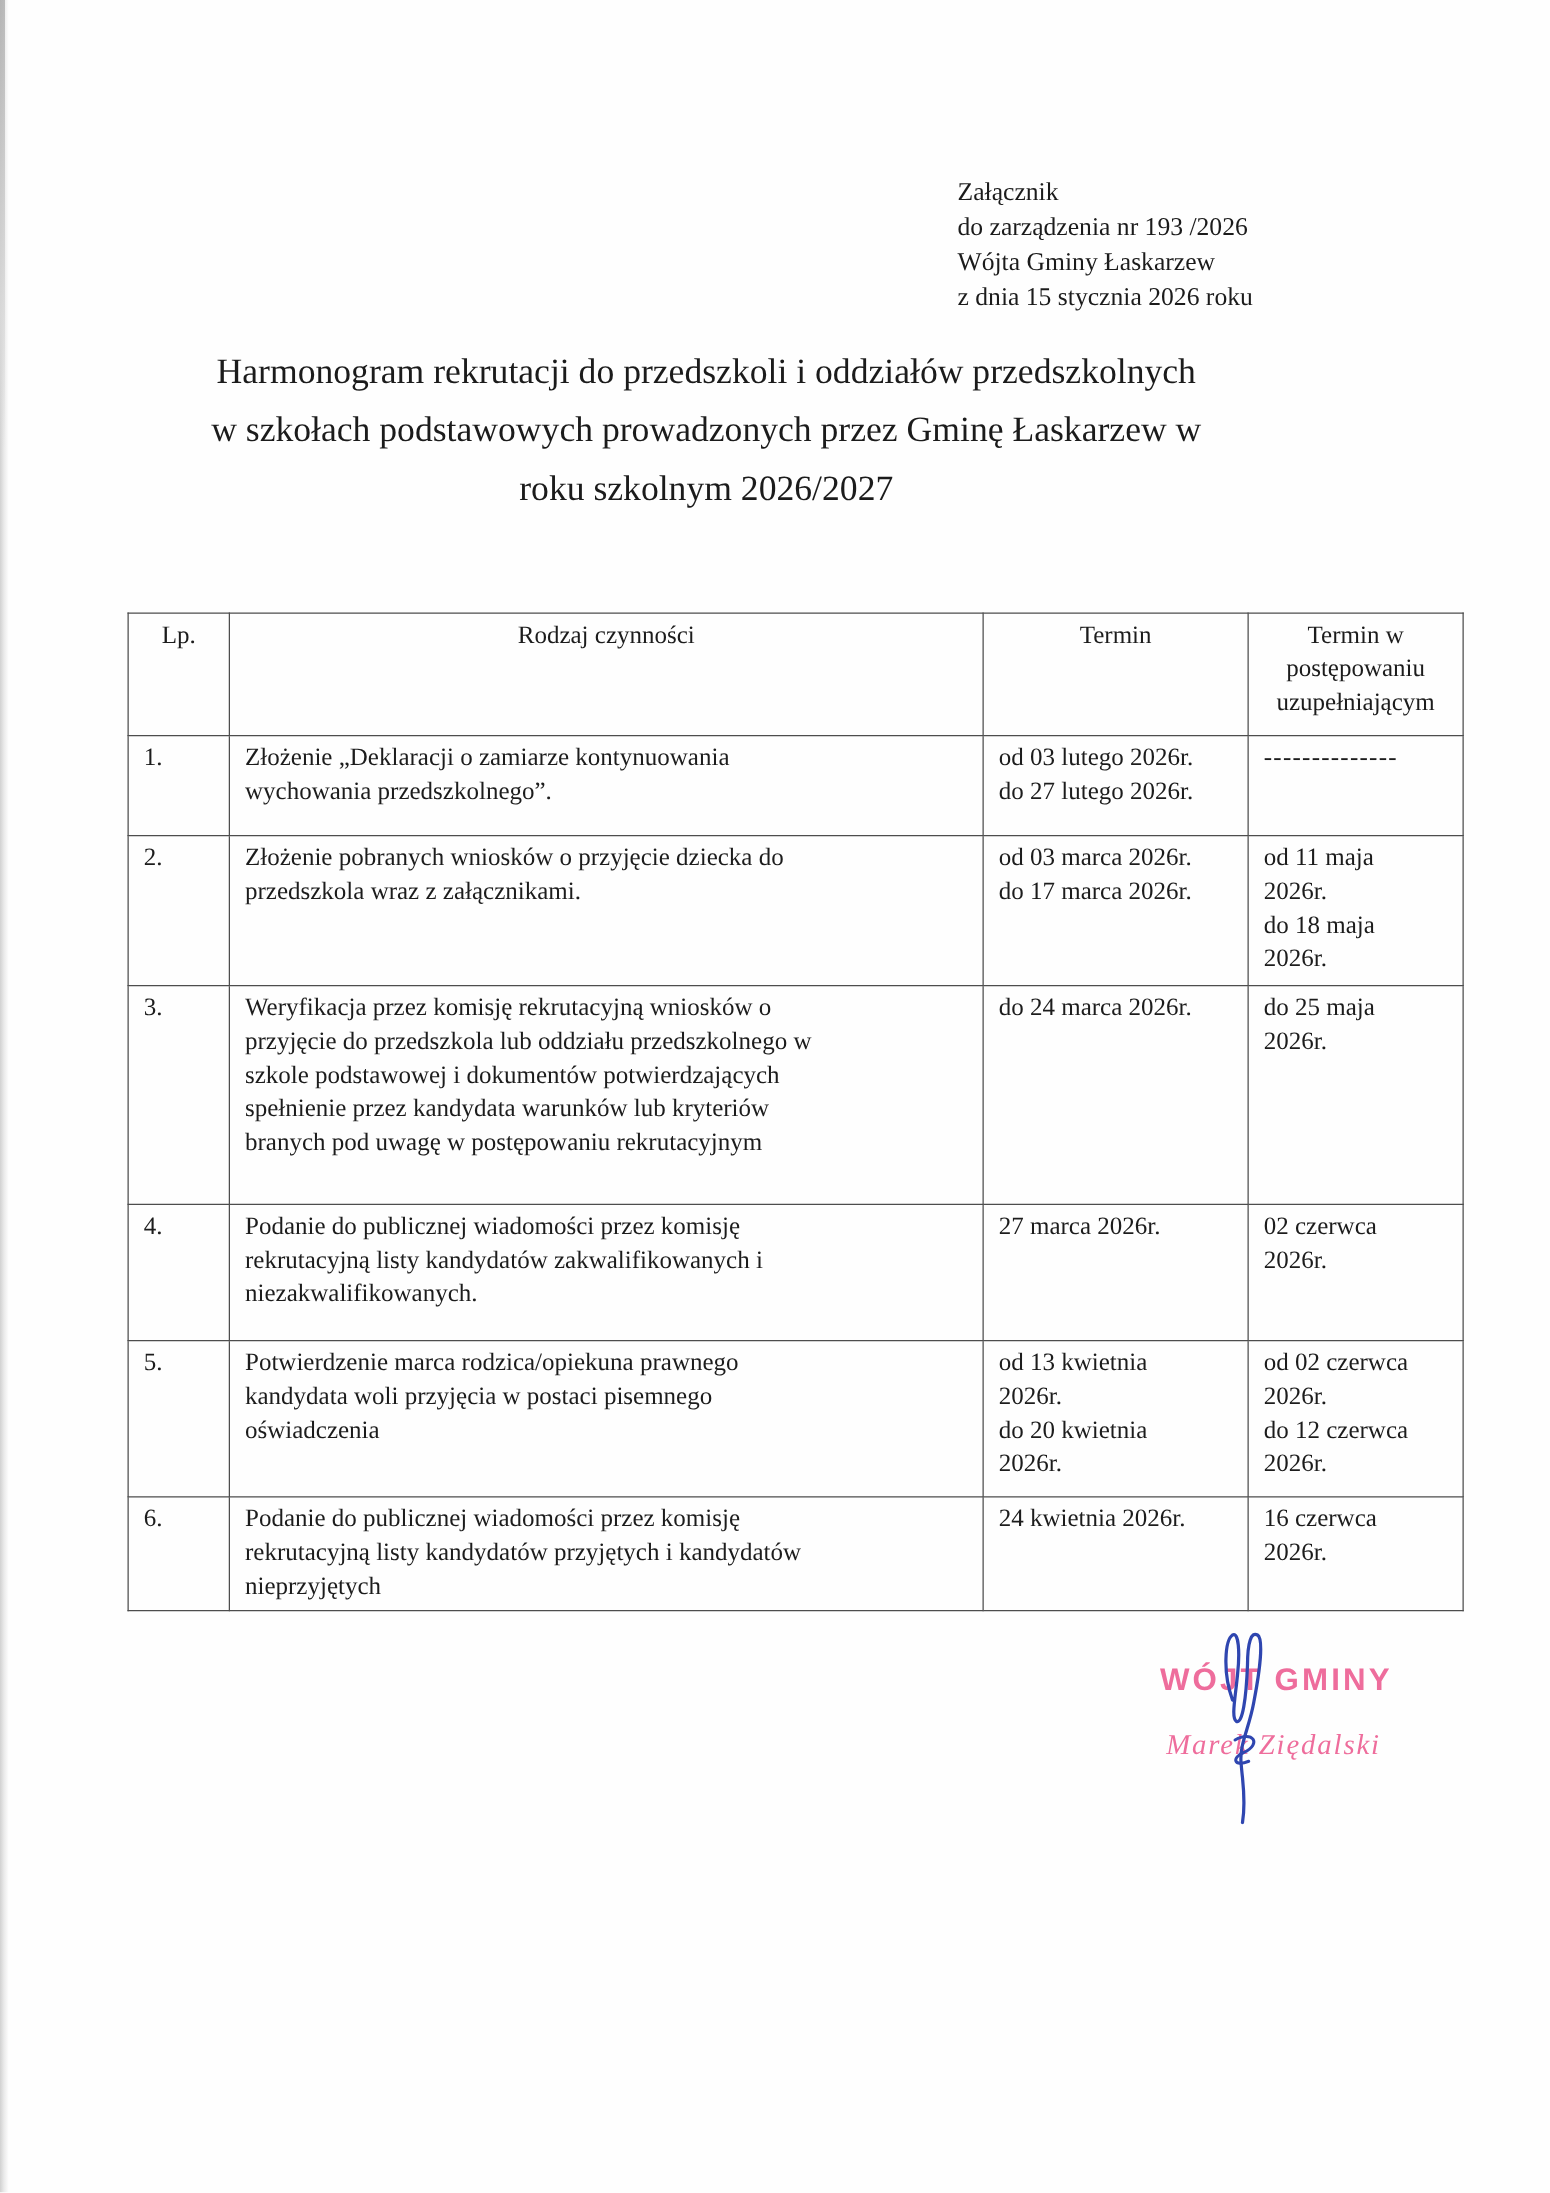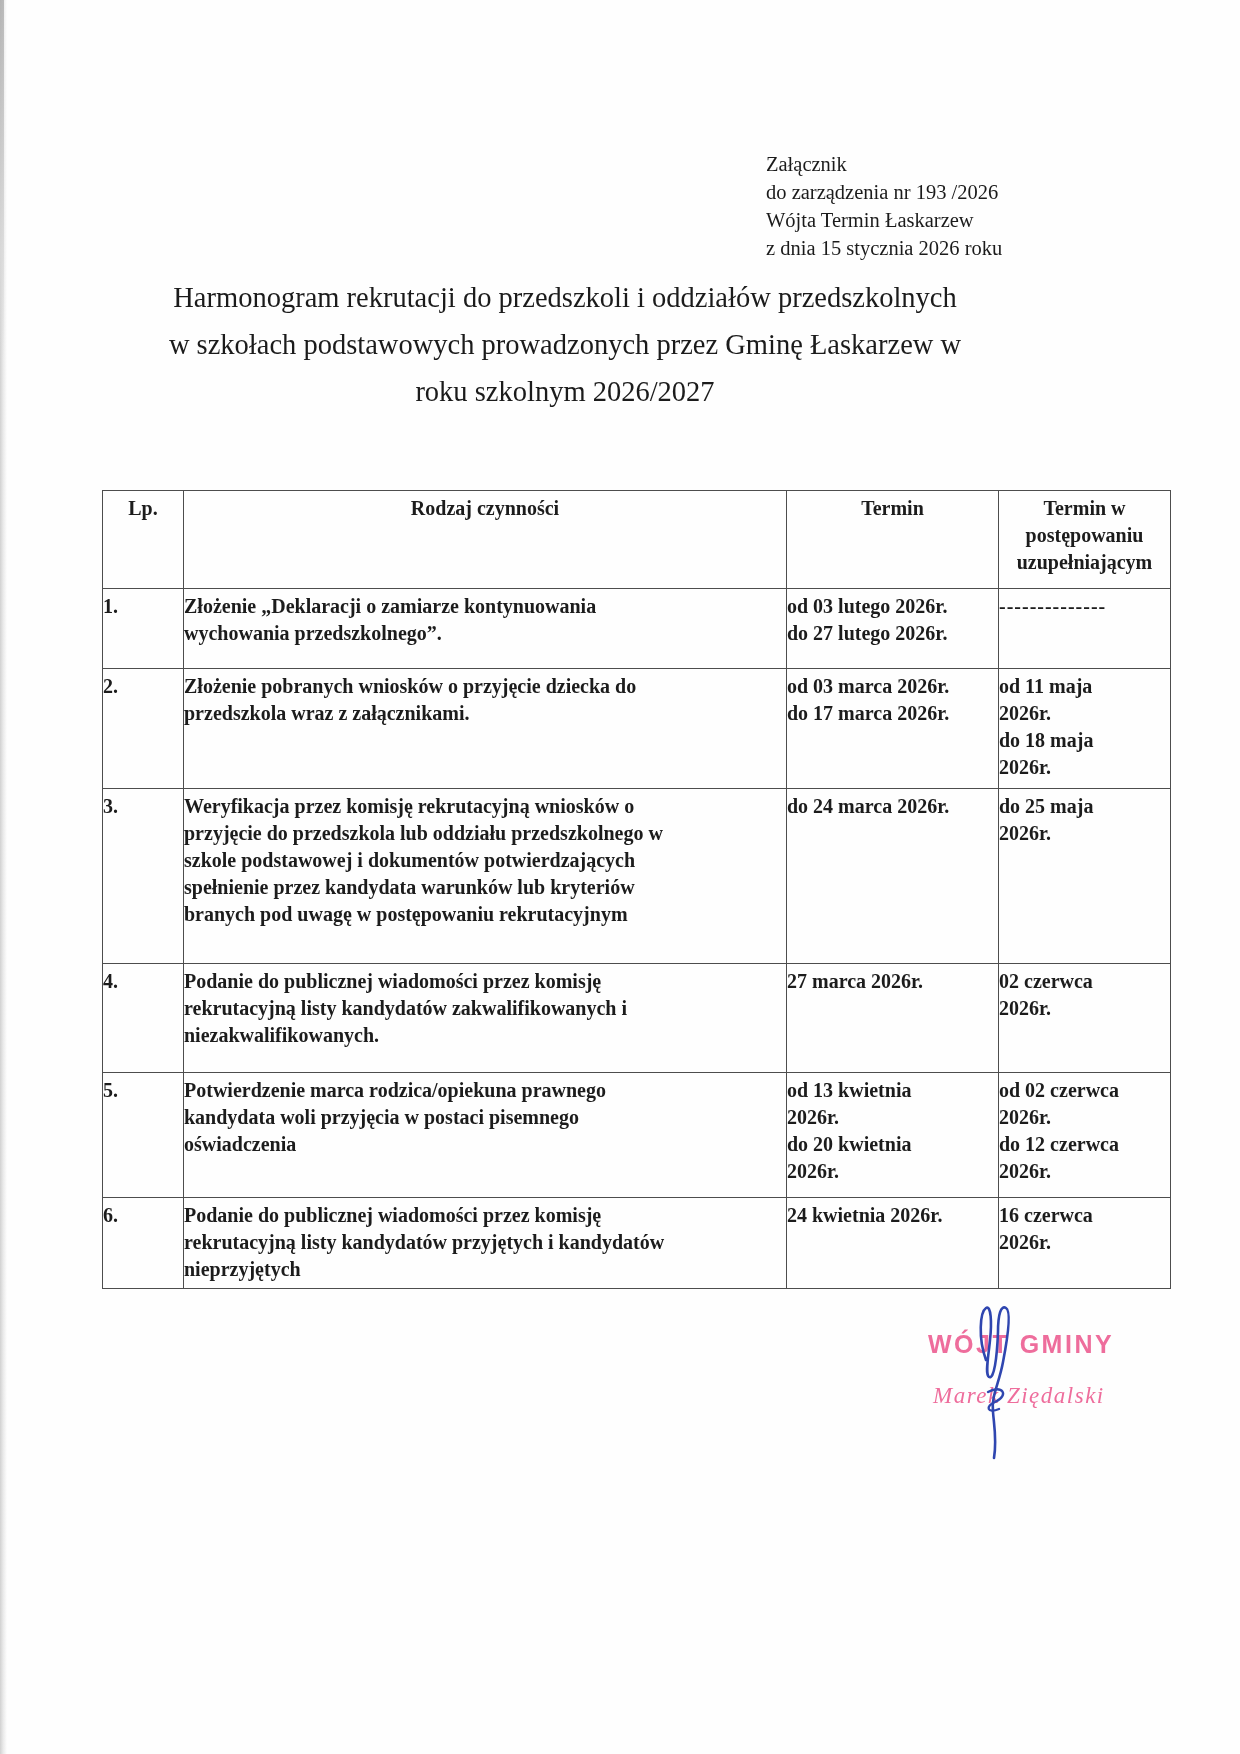--- a/index.html
+++ b/index.html
@@ -16,42 +16,42 @@
     background:linear-gradient(to right,#c2c2c2 0%, #e3e3e3 45%, rgba(255,255,255,0) 100%);
     opacity:.75;
   }
   .scan-edge-top{
     position:absolute;left:0;top:0;width:4px;height:360px;
     background:linear-gradient(to bottom,#adadad,#d9d9d9 70%,rgba(255,255,255,0));
     opacity:.8;
   }
 
   .attachment{
-    position:absolute;left:766px;top:150px;
+    position:absolute;left:766px;top:140px;
     font-size:20.5px;line-height:28px;
     white-space:nowrap;
   }
 
   .doc-title{
     position:absolute;left:65px;top:274px;width:1000px;
     text-align:center;
     font-size:28.5px;line-height:47px;
     white-space:pre-line;
   }
 
   table.schedule{
     position:absolute;left:102px;top:490px;
     width:1068px;border-collapse:collapse;table-layout:fixed;
     font-size:20px;line-height:27px;color:#1c1c1c;
   }
   table.schedule td,table.schedule th{
     border:1px solid #4d4d4d;
-    padding:4px 0;
+    padding:4px 12px;
     vertical-align:top;
-    font-weight:bold;
+    font-weight:normal;
     overflow:hidden;
   }
   th.hdr{vertical-align:middle;text-align:center;white-space:pre-line;}
   td.lp{padding-left:12px;}
   td.activity{white-space:pre-line;padding-left:10px;padding-top:6px;}
   td.term{white-space:pre-line;vertical-align:middle;}
   .align-left{text-align:left;padding-left:9px;}
   .align-center{text-align:left;}
   td.dashcell{vertical-align:top;padding-top:16px;letter-spacing:1px;}
 
@@ -74,21 +74,21 @@
 </style>
 </head>
 <body>
 
 <div class="scan-edge"></div>
 <div class="scan-edge-top"></div>
 
 <div class="attachment">
   <div>Załącznik</div>
   <div>do zarządzenia nr 193 /2026</div>
-  <div>Wójta Termin Łaskarzew</div>
+  <div>Wójta Gminy Łaskarzew</div>
   <div>z dnia 15 stycznia 2026 roku</div>
 </div>
 
 <div class="doc-title">Harmonogram rekrutacji do przedszkoli i oddziałów przedszkolnych
 w szkołach podstawowych prowadzonych przez Gminę Łaskarzew w
 roku szkolnym 2026/2027</div>
 
 <table class="schedule">
   <colgroup>
     <col style="width:81px">

